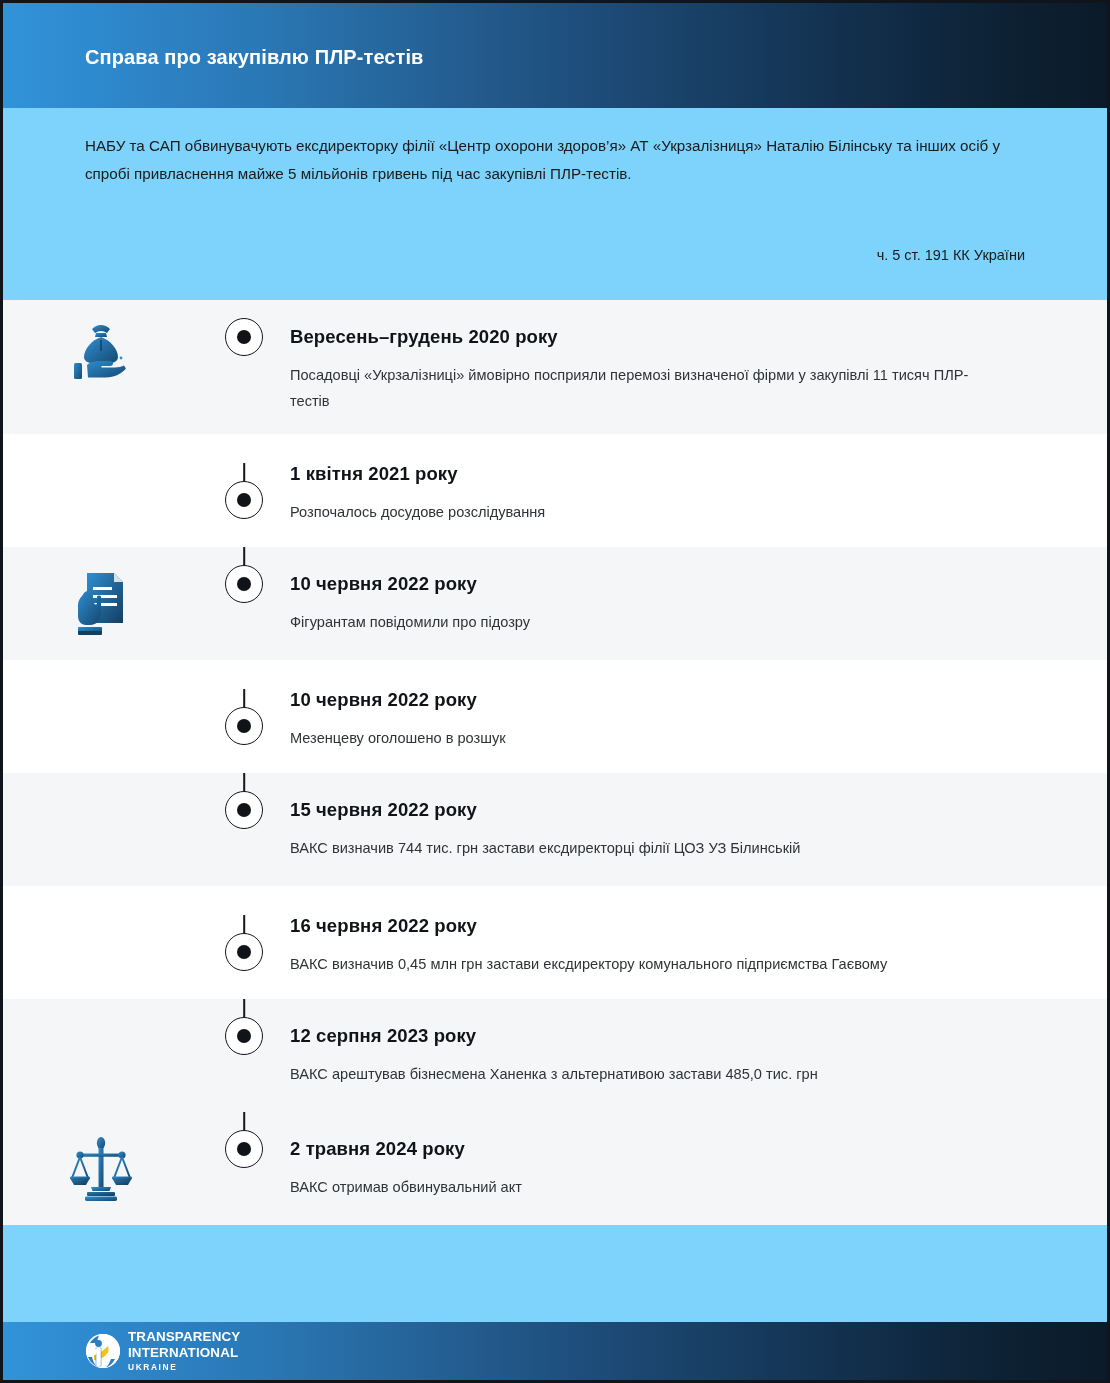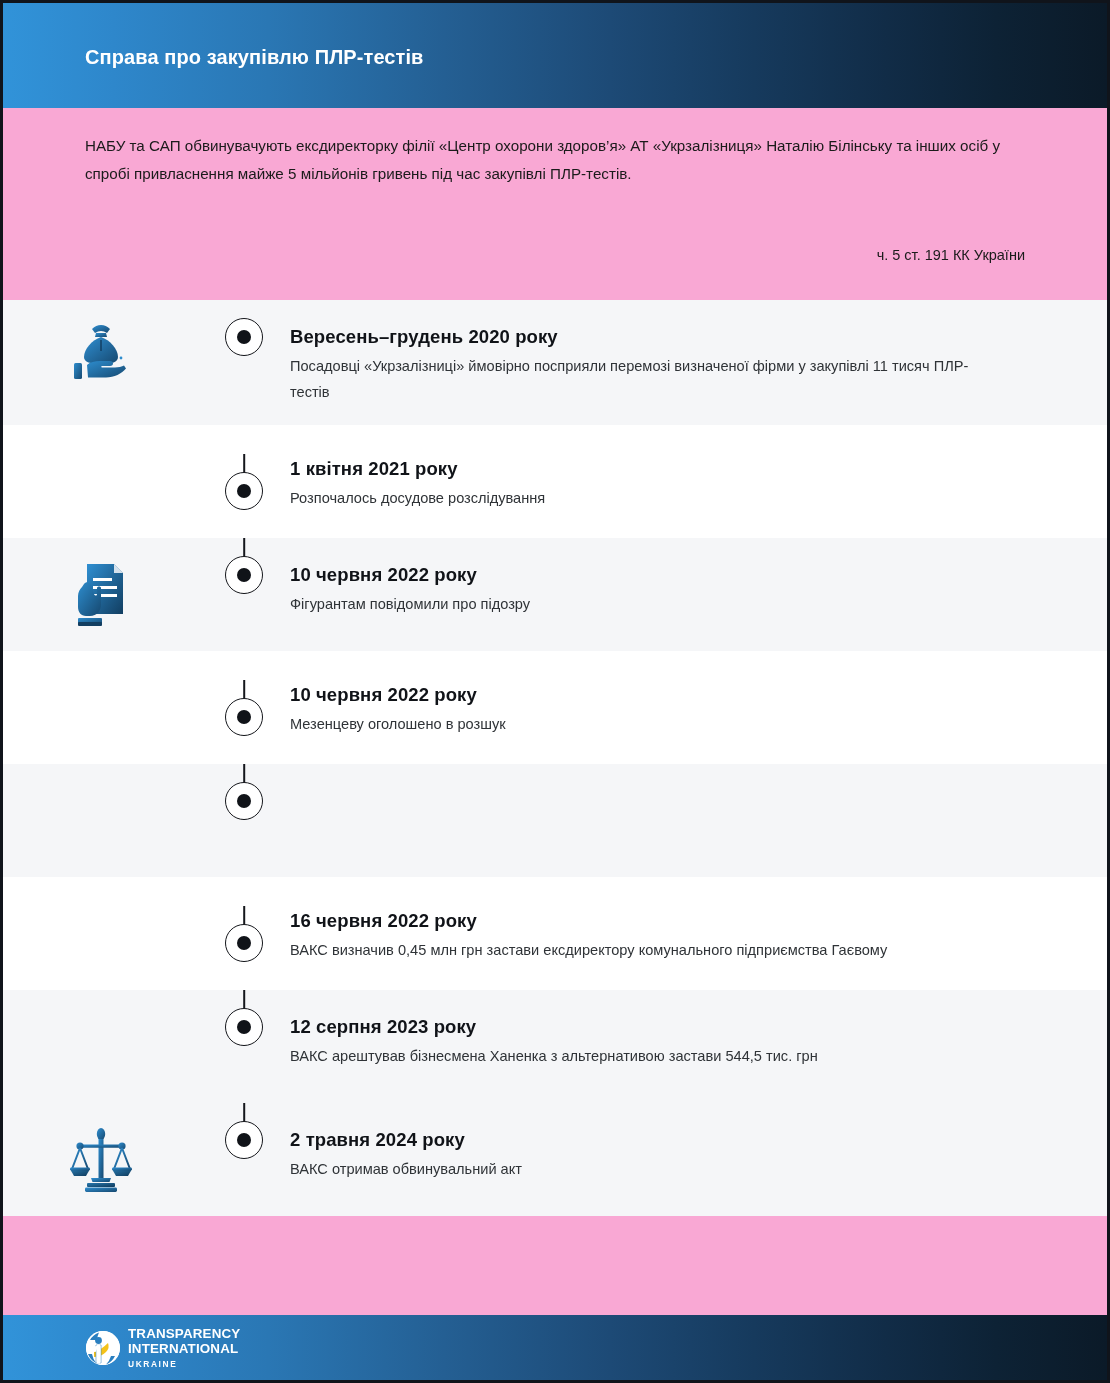--- a/index.html
+++ b/index.html
@@ -9,21 +9,21 @@
     width: 1110px;
     height: 1383px;
     background: #ffffff;
     font-family: "Liberation Sans", "DejaVu Sans", sans-serif;
   }
 
   .page {
     position: relative;
     width: 1110px;
     height: 1383px;
-    background: #f9a8d4;
+    background: #7dd3fc;
     border-left: 3px solid #10141b;
     border-right: 3px solid #10141b;
     border-top: 3px solid #10141b;
     border-bottom: 3px solid #10141b;
     overflow: hidden;
   }
 
   
   .header {
     position: relative;
@@ -142,38 +142,38 @@
     padding: 24px 60px 20px 0;
   }
   .tl-date {
     font-size: 18.5px;
     font-weight: 700;
     color: #101318;
     letter-spacing: 0.1px;
     line-height: 26px;
   }
   .tl-desc {
-    margin-top: 3px;
+    margin-top: 12px;
     font-size: 14.6px;
     line-height: 26px;
     color: #2f3337;
     font-weight: 400;
     max-width: 700px;
   }
 
   
   .ico { display: block; }
 
   
   .footer {
     position: absolute;
     left: 0;
     right: 0;
     bottom: 0;
-    height: 65px;
+    height: 58px;
     background: linear-gradient(90deg,
                 #3193d9 0%,
                 #2e87cb 10%,
                 #2a77b4 24%,
                 #245f93 40%,
                 #1d4a76 55%,
                 #163a5d 68%,
                 #112c47 80%,
                 #0d2235 90%,
                 #0b1a28 100%);
@@ -320,20 +320,24 @@
         <div class="tl-desc">Мезенцеву оголошено в розшук</div>
       </div>
     </div>
 
     <div class="tl-row shaded">
       <div class="tl-icon-cell"></div>
       <div class="tl-marker-cell">
         <div class="tl-line"></div>
         <div class="tl-dot"></div>
       </div>
+      <div class="tl-content">
+        <div class="tl-date">15 червня 2022 року</div>
+        <div class="tl-desc">ВАКС визначив 744 тис. грн застави ексдиректорці філії ЦОЗ УЗ Білинській</div>
+      </div>
     </div>
 
     <div class="tl-row plain">
       <div class="tl-icon-cell"></div>
       <div class="tl-marker-cell">
         <div class="tl-line"></div>
         <div class="tl-dot"></div>
       </div>
       <div class="tl-content">
         <div class="tl-date">16 червня 2022 року</div>
@@ -342,21 +346,21 @@
     </div>
 
     <div class="tl-row shaded">
       <div class="tl-icon-cell"></div>
       <div class="tl-marker-cell">
         <div class="tl-line"></div>
         <div class="tl-dot"></div>
       </div>
       <div class="tl-content">
         <div class="tl-date">12 серпня 2023 року</div>
-        <div class="tl-desc">ВАКС арештував бізнесмена Ханенка з альтернативою застави 544,5 тис. грн</div>
+        <div class="tl-desc">ВАКС арештував бізнесмена Ханенка з альтернативою застави 485,0 тис. грн</div>
       </div>
     </div>
 
 
     <div class="tl-row shaded">
       <div class="tl-icon-cell">
         <svg class="ico" width="64" height="66" viewBox="0 0 64 66">
           <defs>
             <linearGradient id="gSc" x1="0" y1="0" x2="1" y2="1">
               <stop offset="0%" stop-color="#2f8fd2"></stop>

